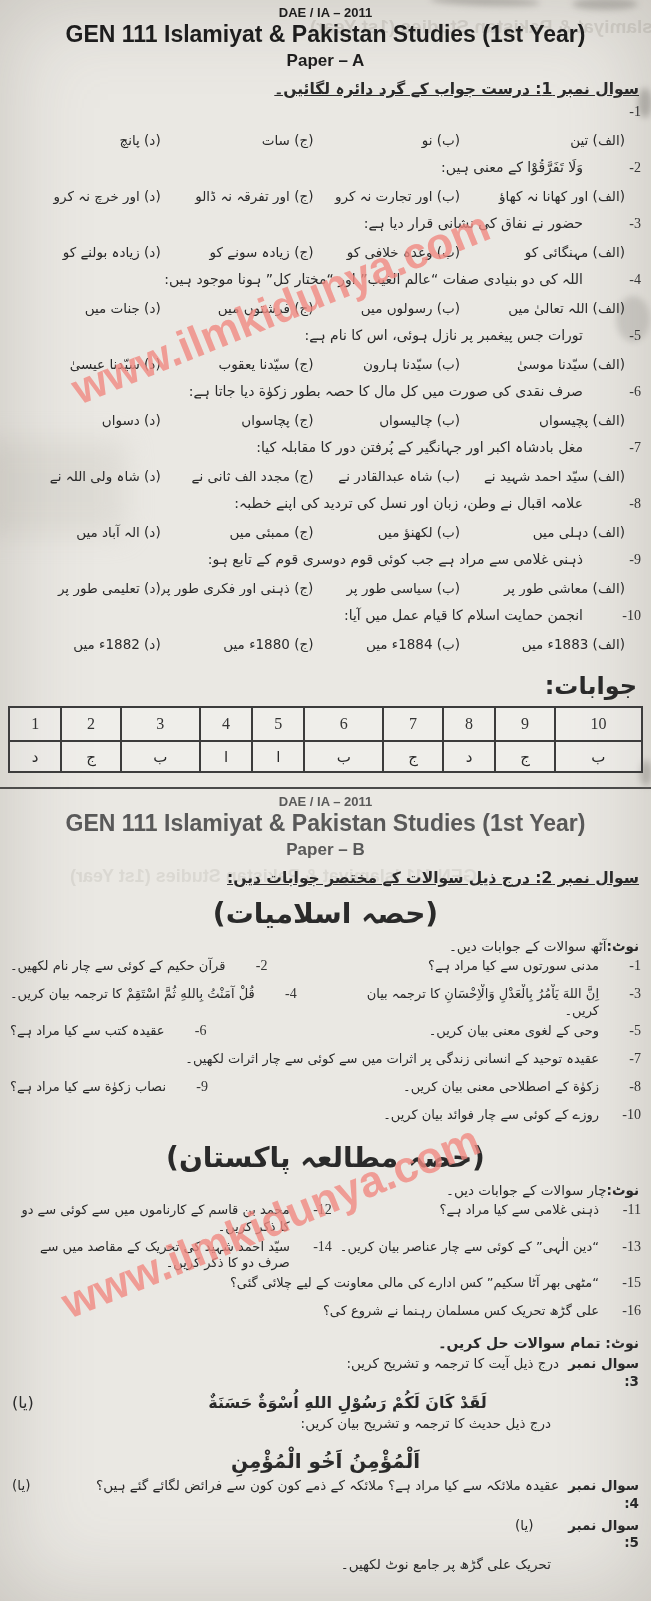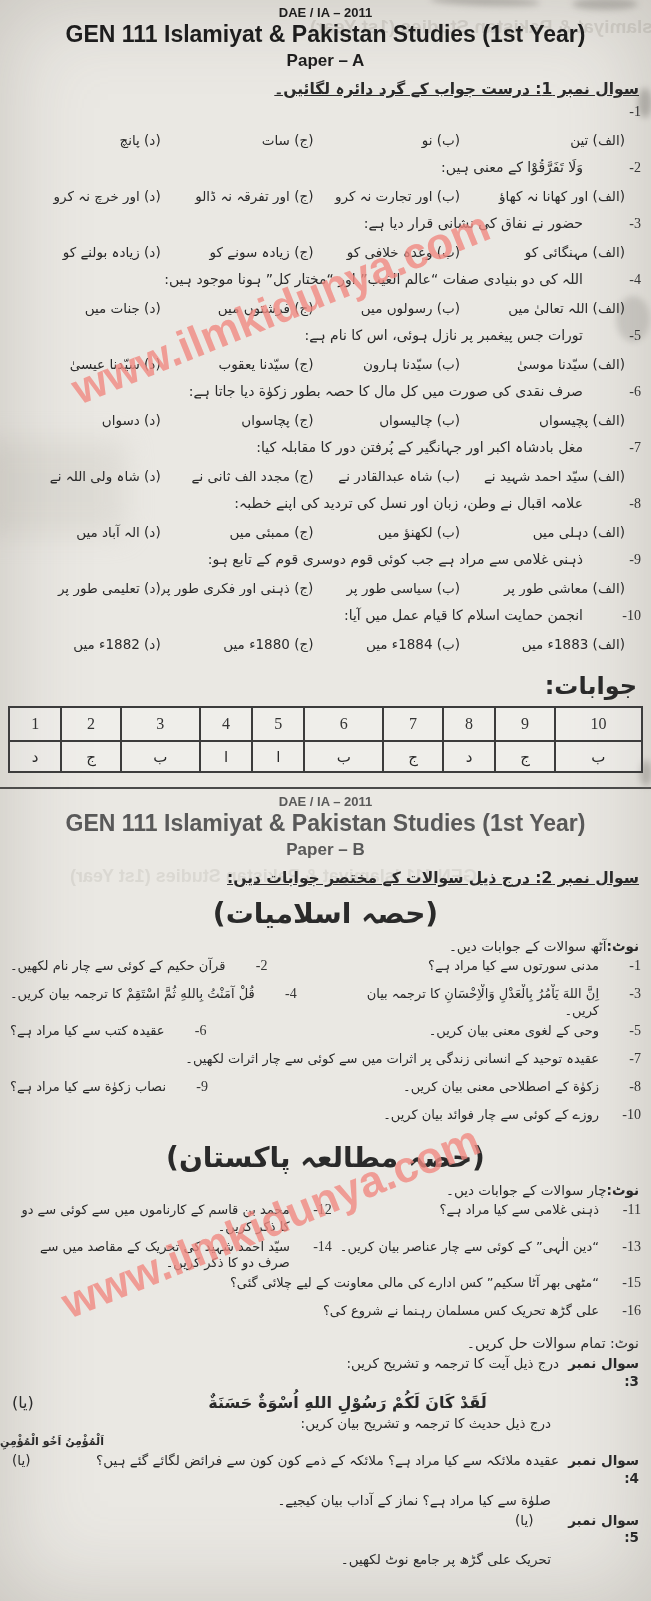--- a/index.html
+++ b/index.html
@@ -52,40 +52,40 @@
   .ans-table .n{height:30px;font-family:"Liberation Serif",serif;font-size:16px;color:#333;}
   .ans-table .l{height:27px;font-size:15px;}
 
   .sep{border-top:2px solid #4a4a4a;margin:14px 0 0;}
 
   
   .section-head{direction:rtl;text-align:center;font-weight:bold;font-size:28px;padding:8px 0 6px;position:relative;z-index:2;}
   .note{display:flex;direction:rtl;align-items:baseline;padding:2px 12px;font-size:13.5px;position:relative;z-index:2;}
   .note-label{font-weight:bold;flex:none;}
   .note-text{}
-  .note-inline{direction:rtl;text-align:right;font-weight:normal;font-size:14px;padding:6px 12px 2px;position:relative;z-index:2;}
+  .note-inline{direction:rtl;text-align:right;font-weight:bold;font-size:14px;padding:6px 12px 2px;position:relative;z-index:2;}
 
   
   .srow{display:flex;direction:rtl;justify-content:space-between;align-items:baseline;
         padding:1px 10px;font-size:13px;line-height:1.3;min-height:26px;overflow:hidden;position:relative;z-index:2;}
   .sq{display:flex;direction:rtl;align-items:baseline;min-width:0;}
   .sq .num{width:30px;}
   .sq .txt{margin-right:12px;}
   .sq-r{flex:0 1 auto;max-width:48%;}
   .sq-l{flex:0 1 auto;max-width:51%;}
   .sq-full{max-width:100%;}
 
   
   .essay{display:flex;direction:rtl;align-items:baseline;padding:2px 12px;font-size:13.5px;line-height:1.3;position:relative;z-index:2;}
   .essay-label{font-weight:bold;flex:none;width:80px;}
   .essay-text{flex:1;min-width:0;}
   .or{flex:none;width:44px;text-align:left;direction:rtl;}
   .verse-row{display:flex;direction:rtl;align-items:center;padding:1px 12px;position:relative;z-index:2;}
   .verse{flex:1;text-align:center;direction:rtl;font-weight:bold;font-size:16px;}
-  .center-line{text-align:left;direction:rtl;font-weight:bold;font-size:11px;padding:2px 0;position:relative;z-index:2;}
+  .center-line{text-align:center;direction:rtl;font-weight:bold;font-size:20px;padding:2px 0;position:relative;z-index:2;margin-top:14px;}
   .alt-line{direction:rtl;text-align:right;font-size:13.5px;padding:2px 100px 2px 12px;position:relative;z-index:2;}
 </style>
 </head>
 <body>
 
 <div class="page">
 
   <div class="wm wm1">www.ilmkidunya.com</div>
   <div class="wm wm2">www.ilmkidunya.com</div>
   <div class="ghost ghost1">GEN 111 Islamiyat &amp; Pakistan Studies (1st Year)</div>
@@ -386,21 +386,20 @@
     <span class="or">(یا)</span>
   </div>
   <div class="alt-line">درج ذیل حدیث کا ترجمہ و تشریح بیان کریں:</div>
   <div class="center-line">اَلْمُؤْمِنُ اَخُو الْمُؤْمِنِ</div>
 
   <div class="essay">
     <span class="essay-label">سوال نمبر 4:</span>
     <span class="essay-text">عقیدہ ملائکہ سے کیا مراد ہے؟ ملائکہ کے ذمے کون کون سے فرائض لگائے گئے ہیں؟</span>
     <span class="or">(یا)</span>
   </div>
-  <div class="alt-line">صلوٰة سے کیا مراد ہے؟ نماز کے آداب بیان کیجیے۔</div>
 
   <div class="essay">
     <span class="essay-label">سوال نمبر 5:</span>
     <span class="or">(یا)</span>
   </div>
   <div class="alt-line">تحریک علی گڑھ پر جامع نوٹ لکھیں۔</div>
 
 </div>
 
 </body></html>

